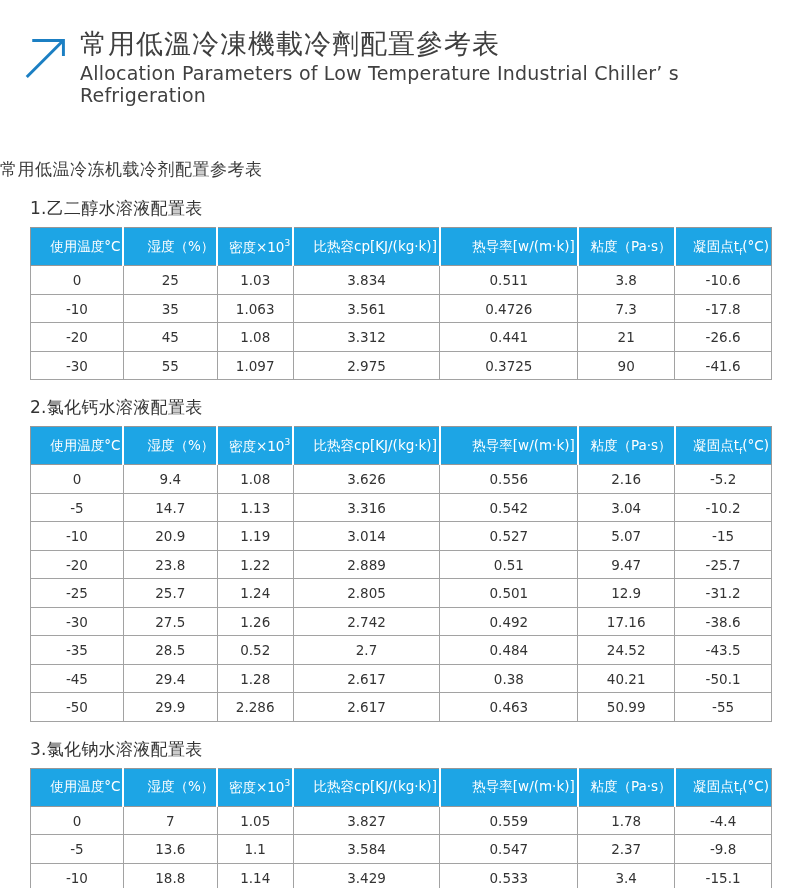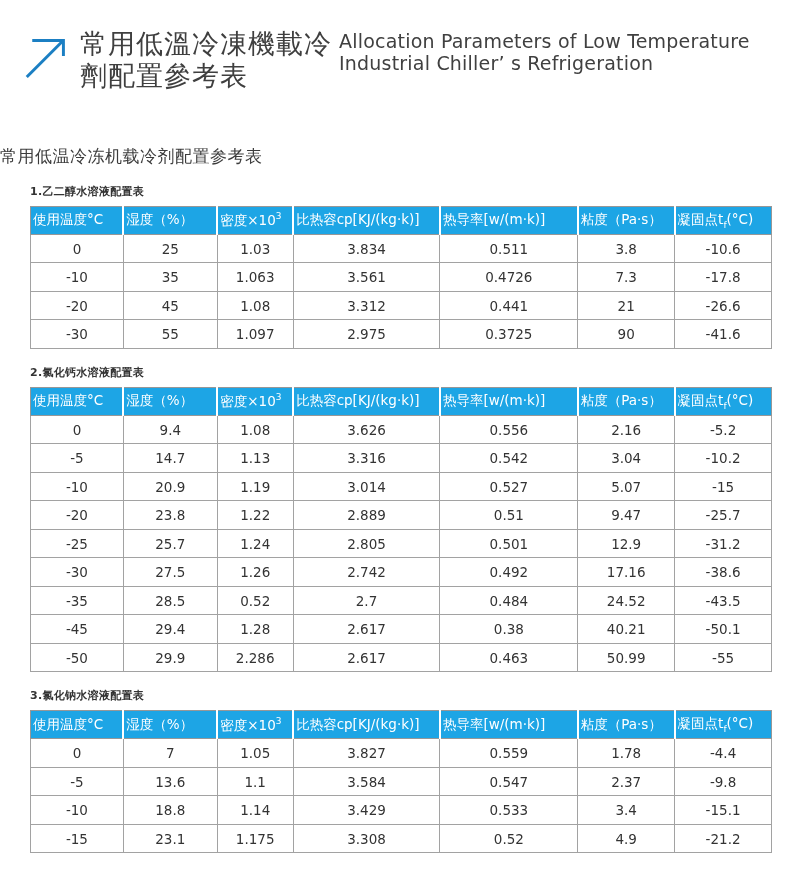--- a/index.html
+++ b/index.html
@@ -20,21 +20,21 @@
     align-items: flex-start;
     padding: 28px 0 0 24px;
   }
   .brand-icon {
     width: 44px;
     height: 48px;
     margin-right: 12px;
     margin-top: 4px;
     flex: 0 0 auto;
   }
-  .brand-text { display: flex; flex-direction: row; }
+  .brand-text { display: flex; flex-direction: column; }
   .brand-title {
     font-size: 27px;
     font-weight: 500;
     color: #3f3f3f;
     letter-spacing: 1px;
     line-height: 1.2;
   }
   .brand-subtitle {
     font-size: 19px;
     font-weight: 400;
@@ -49,22 +49,22 @@
     font-weight: 500;
     color: #3c3c3c;
     margin-top: 52px;
     letter-spacing: 0.5px;
   }
 
   
   .sections { padding: 0 18px 40px 30px; }
   .section { margin-top: 14px; }
   .section-label {
-    font-size: 11px;
-    font-weight: 700;
+    font-size: 17px;
+    font-weight: 400;
     color: #333333;
     margin: 16px 0 7px 0;
     letter-spacing: 0.3px;
   }
   table.data-table {
     width: 742px;
     border-collapse: collapse;
     table-layout: fixed;
     border: 1px solid #979797;
   }
@@ -73,22 +73,22 @@
   table.data-table col.c3 { width: 10.24%; }
   table.data-table col.c4 { width: 19.81%; }
   table.data-table col.c5 { width: 18.60%; }
   table.data-table col.c6 { width: 13.07%; }
   table.data-table col.c7 { width: 13.07%; }
   table.data-table thead th {
     background: #1da5e5;
     color: #ffffff;
     font-size: 13.5px;
     font-weight: 400;
-    height: 28px;
-    text-align: left;
+    height: 38px;
+    text-align: right;
     vertical-align: middle;
     border-left: 2px solid #ffffff;
     border-bottom: 1px solid #979797;
     padding: 0 2px;
     white-space: nowrap;
     overflow: hidden;
   }
   table.data-table thead th:first-child { border-left: none; }
   table.data-table tbody td {
     height: 28.5px;

